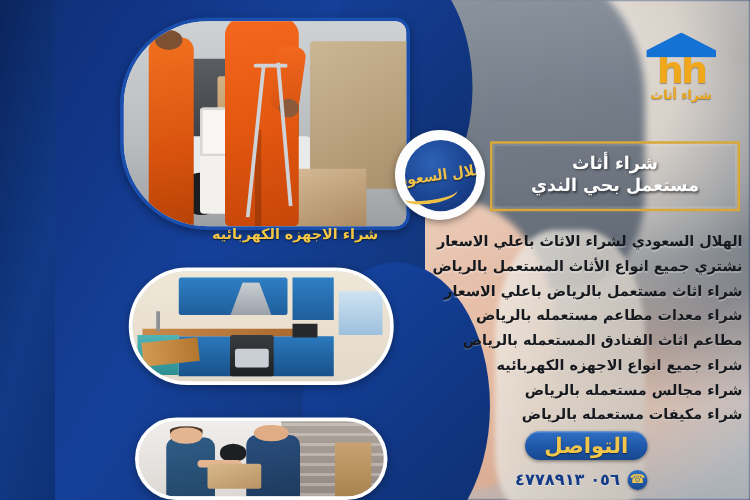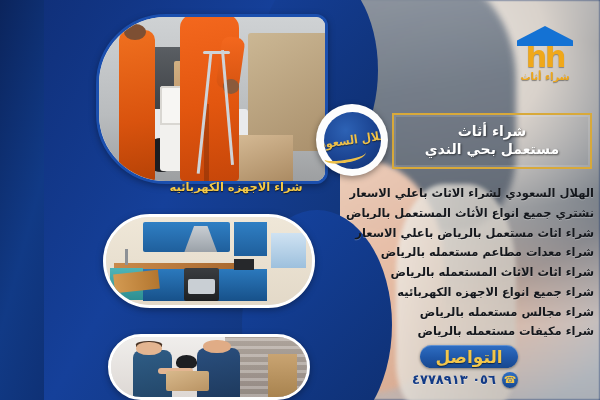--- a/index.html
+++ b/index.html
@@ -239,21 +239,21 @@
     z-index:6;
   }
   .contact-btn span{
     color:#f2c64b;font-weight:bold;font-size:17px;direction:rtl;
     text-shadow:0 1px 1px rgba(0,0,0,.5);
   }
 
   
   .phones{
     position:absolute;left:336px;top:372px;width:258px;height:20px;
-    display:flex;align-items:flex-start;justify-content:center;gap:6px;
+    display:flex;align-items:flex-end;justify-content:center;gap:6px;
     z-index:6;
   }
   .phone-num{
     color:#123a86;font-weight:bold;font-size:13px;
     text-shadow:0 1px 0 rgba(255,255,255,.45);
     white-space:nowrap;
   }
   .phone-icon{
     width:16px;height:16px;border-radius:50%;
     background:linear-gradient(180deg,#2f6fc4,#17488f);
@@ -348,21 +348,21 @@
   <div class="title-box">
     <div class="title-line">شراء أثاث</div>
     <div class="title-line">مستعمل بحي الندي</div>
   </div>
 
   <div class="body-list">
     <div class="body-line">الهلال السعودي لشراء الاثاث باعلي الاسعار</div>
     <div class="body-line">نشتري جميع انواع الأثاث المستعمل بالرياض</div>
     <div class="body-line">شراء اثاث مستعمل بالرياض باعلي الاسعار</div>
     <div class="body-line">شراء معدات مطاعم مستعمله بالرياض</div>
-    <div class="body-line">شراء اثاث الاثاث المستعمله بالرياض</div>
+    <div class="body-line">مطاعم اثاث الفنادق المستعمله بالرياض</div>
     <div class="body-line">شراء جميع انواع الاجهزه الكهربائيه</div>
     <div class="body-line">شراء مجالس مستعمله بالرياض</div>
     <div class="body-line">شراء مكيفات مستعمله بالرياض</div>
   </div>
 
   <div class="contact-btn">
     <span>التواصل</span>
   </div>
 
   <div class="phones">

